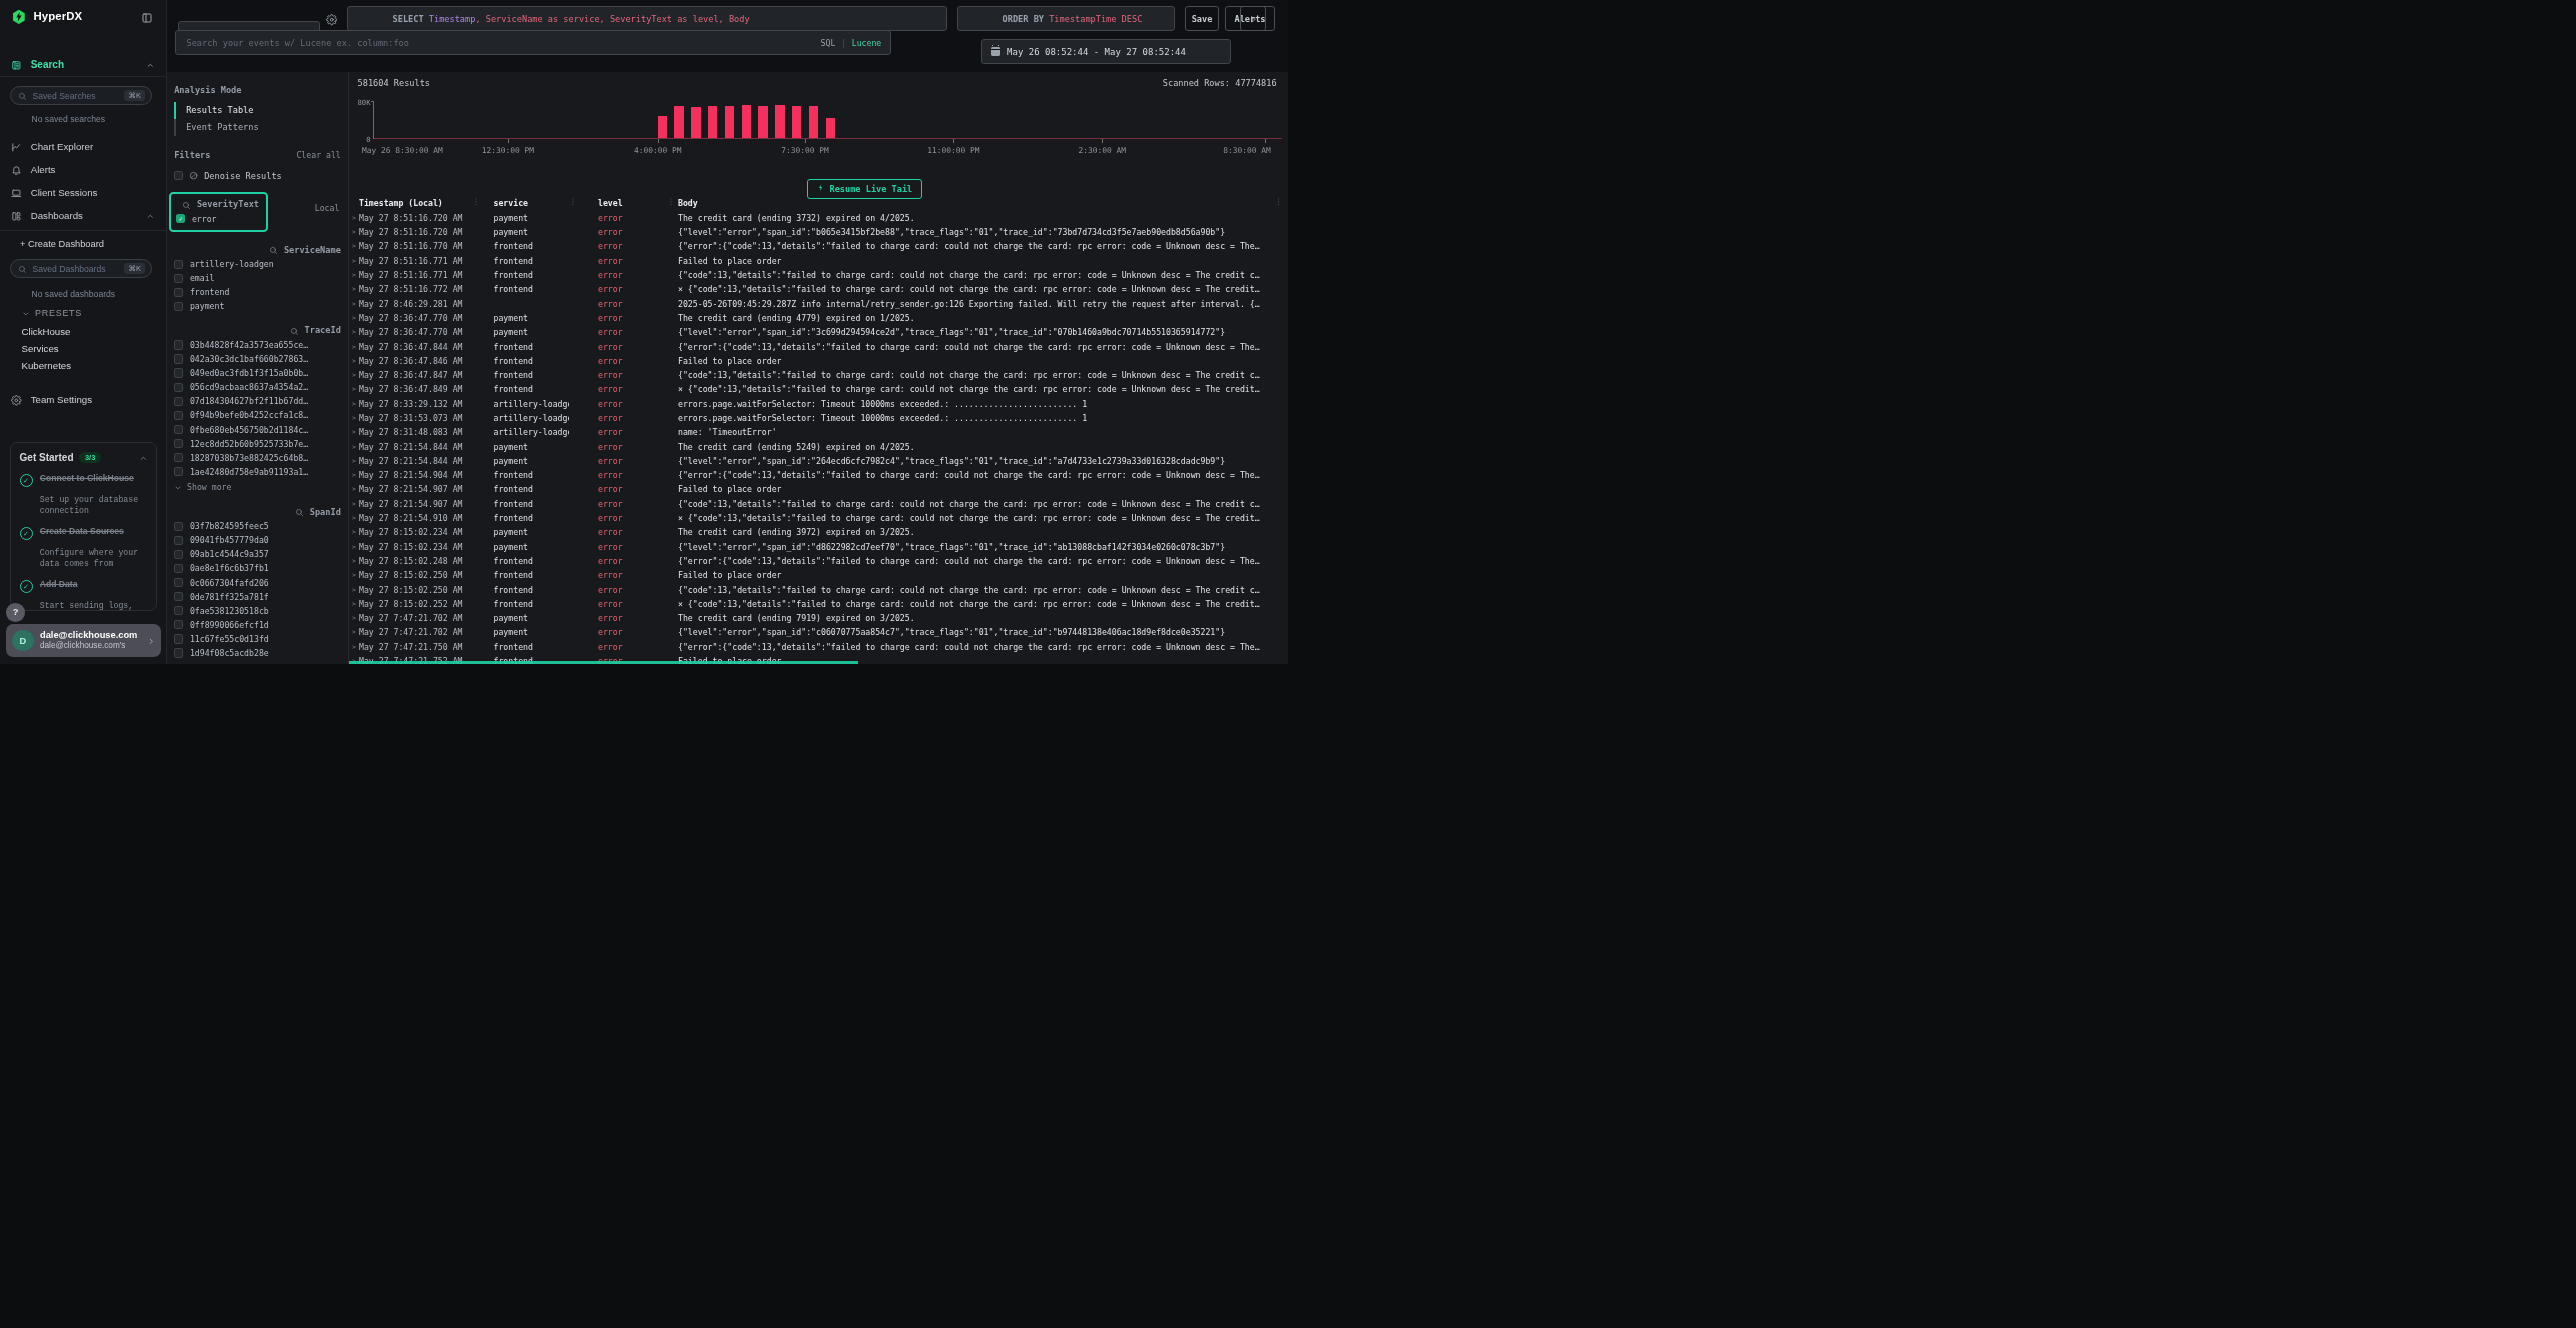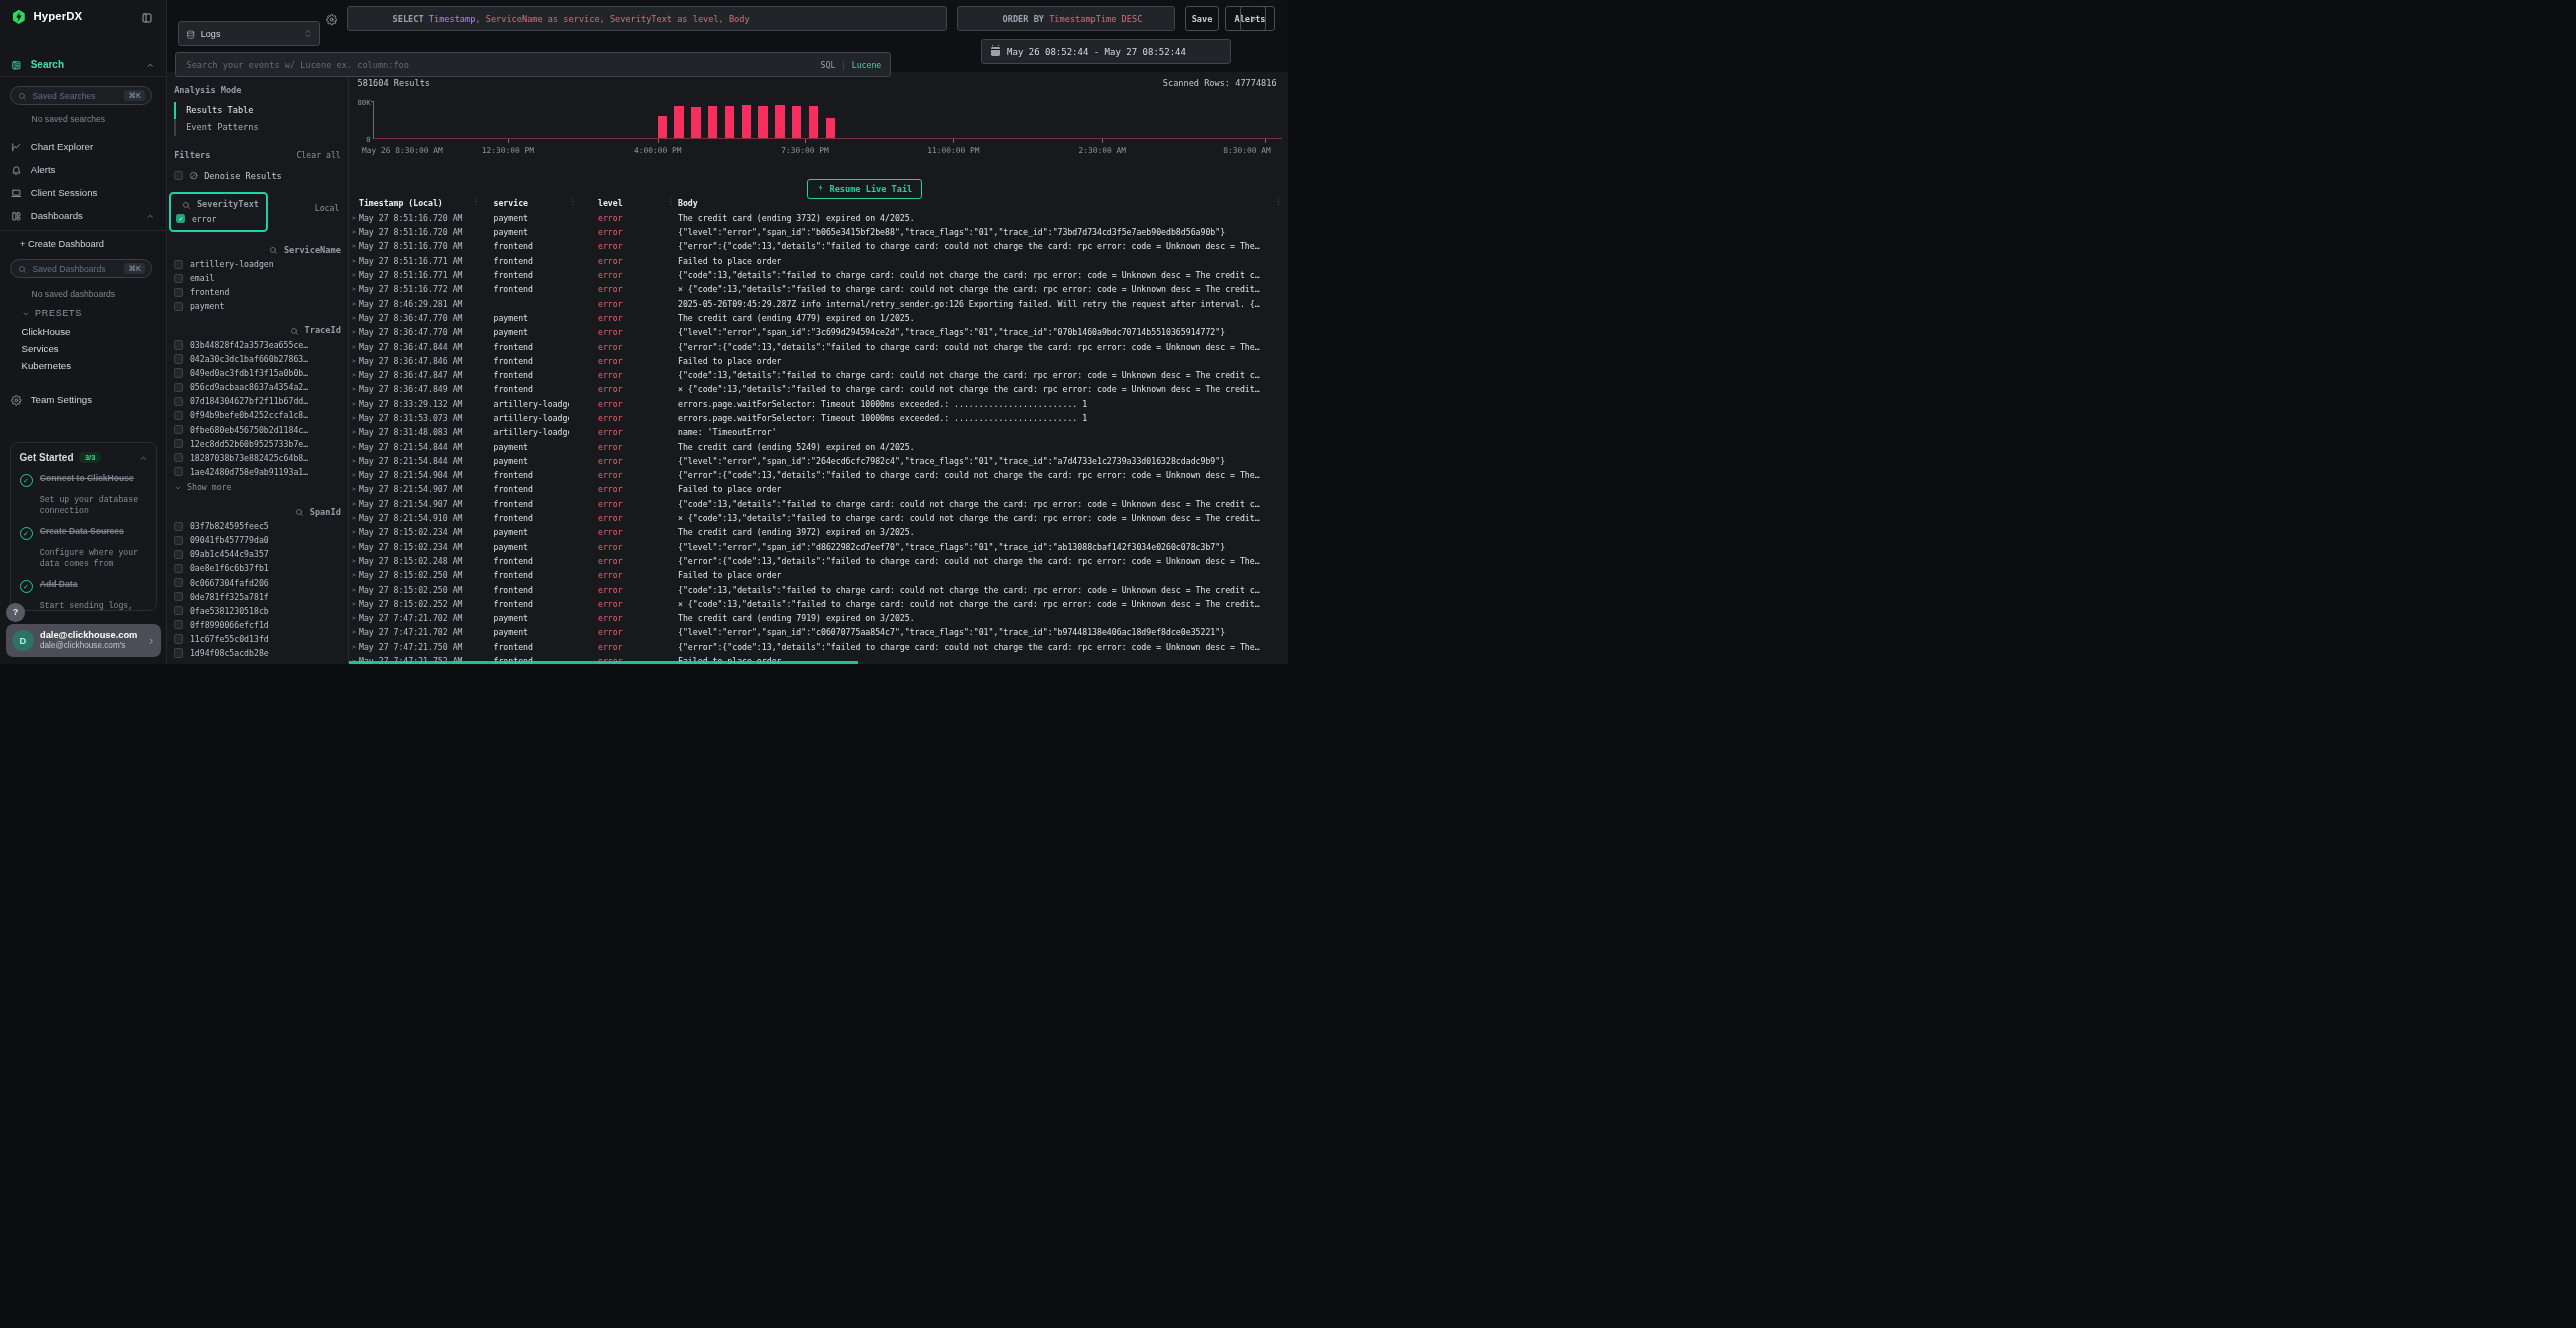--- a/index.html
+++ b/index.html
@@ -61,21 +61,21 @@
   .tb-gear{position:absolute;left:159px;top:13px;color:#9aa1ab;}
   .sql-box{left:180px;top:6.4px;width:600px;padding:0 8.6px;font-size:8.6px;white-space:nowrap;overflow:hidden;}
   .kw{color:#9aa3ad;font-weight:bold;margin-left:36px;}
   .fld-purple{color:var(--purple);}
   .fld-salmon{color:var(--salmon);}
   .order-box{left:790px;top:6.4px;width:218px;padding:0 8.6px;font-size:8.6px;white-space:nowrap;overflow:hidden;}
   .tb-btn{position:absolute;top:6.4px;height:25px;border:0.7px solid #4a4e55;border-radius:2.9px;background:transparent;
     color:#c8cdd3;font-size:8.6px;font-weight:bold;display:flex;align-items:center;justify-content:center;}
   .save-btn{left:1018px;width:34px;}
   .alerts-btn{left:1058px;width:50px;}
-  .search-box{left:7.9px;top:52px;width:716px;padding:0 8.6px;}
+  .search-box{left:7.9px;top:30px;width:716px;padding:0 8.6px;}
   .search-box input{flex:1;background:transparent;border:none;outline:none;color:#b9c0ca;font-size:8.6px;
     font-family:"DejaVu Sans Mono",monospace;}
   .search-box input::placeholder{color:#646c78;}
   .mode-toggle{display:flex;align-items:center;gap:5.7px;font-size:8.2px;}
   .mode-sql{color:#9aa1ab;}
   .mode-div{color:#4a4f56;}
   .mode-lucene{color:#3fd9a4;}
   .date-box{left:814px;top:39px;width:250px;padding:0 8.6px;gap:7.2px;color:#d7dbe0;font-size:9px;}
   .cal{width:9.3px;height:9.3px;border-radius:1.4px;background:#9aa1ab;position:relative;}
   .cal::before{content:"";position:absolute;left:1.4px;right:1.4px;top:-2.1px;height:1.4px;

